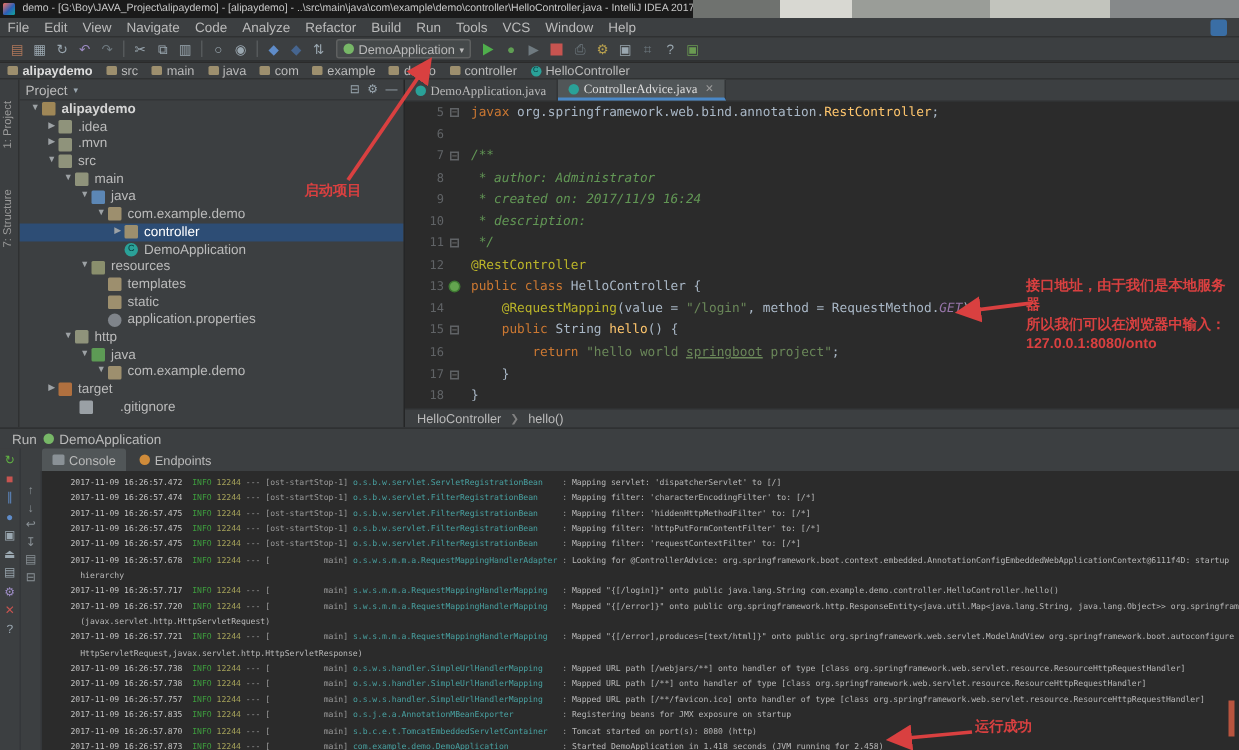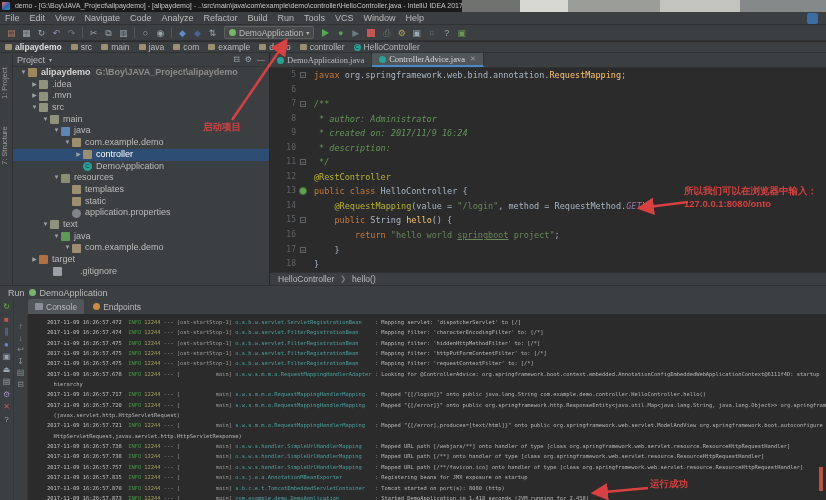--- a/index.html
+++ b/index.html
@@ -240,21 +240,20 @@
           <span>⊟</span>
           <span>⚙</span>
           <span>—</span>
         </span>
     </div>
     <div class="tree" id="tree">
         <div class="tree-row b" style="padding-left: 6px;">
           <span class="tr-arrow">▼</span>
           <span class="tr-icon ic-project"></span>
           <span>alipaydemo</span>
-          <span class="tr-suffix">G:\Boy\JAVA_Project\alipaydemo</span>
         </div>
         <div class="tree-row" style="padding-left: 17px;">
           <span class="tr-arrow">▶</span>
           <span class="tr-icon ic-folder"></span>
           <span>.idea</span>
         </div>
         <div class="tree-row" style="padding-left: 17px;">
           <span class="tr-arrow">▶</span>
           <span class="tr-icon ic-folder"></span>
           <span>.mvn</span>
@@ -305,21 +304,21 @@
           <span>static</span>
         </div>
         <div class="tree-row" style="padding-left: 50px;">
           <span class="tr-arrow"></span>
           <span class="tr-icon ic-prop"></span>
           <span>application.properties</span>
         </div>
         <div class="tree-row" style="padding-left: 28px;">
           <span class="tr-arrow">▼</span>
           <span class="tr-icon ic-folder"></span>
-          <span>text</span>
+          <span>http</span>
         </div>
         <div class="tree-row" style="padding-left: 39px;">
           <span class="tr-arrow">▼</span>
           <span class="tr-icon ic-testsrc"></span>
           <span>java</span>
         </div>
         <div class="tree-row" style="padding-left: 50px;">
           <span class="tr-arrow">▼</span>
           <span class="tr-icon ic-pkg"></span>
           <span>com.example.demo</span>
@@ -343,21 +342,21 @@
           <span class="cls"></span>
           <span>DemoApplication.java</span>
         </div>
         <div class="tab active">
           <span class="cls"></span>
           <span>ControllerAdvice.java</span>
           <span class="x">✕</span>
         </div>
       </div>
     <div class="code" id="code">
-        <div class="code-line"><span class="ln">5</span><span class="gut"><span class="fold">–</span></span><span class="ct"><span class="kw">javax</span><span class="pl"> org.springframework.web.bind.annotation.</span><span class="cr">RequestMapping</span><span class="pl">;</span></span></div>
+        <div class="code-line"><span class="ln">5</span><span class="gut"><span class="fold">–</span></span><span class="ct"><span class="kw">javax</span><span class="pl"> org.springframework.web.bind.annotation.</span><span class="cr">RestController</span><span class="pl">;</span></span></div>
         <div class="code-line"><span class="ln">6</span><span class="gut"></span><span class="ct"></span></div>
         <div class="code-line"><span class="ln">7</span><span class="gut"><span class="fold">–</span></span><span class="ct"><span class="cm">/**</span></span></div>
         <div class="code-line"><span class="ln">8</span><span class="gut"></span><span class="ct"><span class="cm"> * author: Administrator</span></span></div>
         <div class="code-line"><span class="ln">9</span><span class="gut"></span><span class="ct"><span class="cm"> * created on: 2017/11/9 16:24</span></span></div>
         <div class="code-line"><span class="ln">10</span><span class="gut"></span><span class="ct"><span class="cm"> * description:</span></span></div>
         <div class="code-line"><span class="ln">11</span><span class="gut"><span class="fold">–</span></span><span class="ct"><span class="cm"> */</span></span></div>
         <div class="code-line"><span class="ln">12</span><span class="gut"></span><span class="ct"><span class="an">@RestController</span></span></div>
         <div class="code-line"><span class="ln">13</span><span class="gut"><span class="bean"></span></span><span class="ct"><span class="kw">public class </span><span class="pl">HelloController</span><span class="pl"> {</span></span></div>
         <div class="code-line"><span class="ln">14</span><span class="gut"></span><span class="ct"><span class="pl">    </span><span class="an">@RequestMapping</span><span class="pl">(value = </span><span class="st">"/login"</span><span class="pl">, method = RequestMethod.</span><span class="sf">GET</span><span class="pl">)</span></span></div>
         <div class="code-line"><span class="ln">15</span><span class="gut"><span class="fold">–</span></span><span class="ct"><span class="pl">    </span><span class="kw">public</span><span class="pl"> String </span><span class="mt">hello</span><span class="pl">() {</span></span></div>
@@ -426,20 +425,21 @@
         <div class="cline"><span class="t">2017-11-09 16:26:57.738  </span><span class="info">INFO</span><span class="pid"> 12244</span><span class="d"> --- </span><span class="th">[           main] </span><span class="lg">o.s.w.s.handler.SimpleUrlHandlerMapping</span><span class="d">    : </span><span class="m">Mapped URL path [/**] onto handler of type [class org.springframework.web.servlet.resource.ResourceHttpRequestHandler]</span></div>
         <div class="cline"><span class="t">2017-11-09 16:26:57.757  </span><span class="info">INFO</span><span class="pid"> 12244</span><span class="d"> --- </span><span class="th">[           main] </span><span class="lg">o.s.w.s.handler.SimpleUrlHandlerMapping</span><span class="d">    : </span><span class="m">Mapped URL path [/**/favicon.ico] onto handler of type [class org.springframework.web.servlet.resource.ResourceHttpRequestHandler]</span></div>
         <div class="cline"><span class="t">2017-11-09 16:26:57.835  </span><span class="info">INFO</span><span class="pid"> 12244</span><span class="d"> --- </span><span class="th">[           main] </span><span class="lg">o.s.j.e.a.AnnotationMBeanExporter</span><span class="d">          : </span><span class="m">Registering beans for JMX exposure on startup</span></div>
         <div class="cline"><span class="t">2017-11-09 16:26:57.870  </span><span class="info">INFO</span><span class="pid"> 12244</span><span class="d"> --- </span><span class="th">[           main] </span><span class="lg">s.b.c.e.t.TomcatEmbeddedServletContainer</span><span class="d">   : </span><span class="m">Tomcat started on port(s): 8080 (http)</span></div>
         <div class="cline"><span class="t">2017-11-09 16:26:57.873  </span><span class="info">INFO</span><span class="pid"> 12244</span><span class="d"> --- </span><span class="th">[           main] </span><span class="lg">com.example.demo.DemoApplication</span><span class="d">           : </span><span class="m">Started DemoApplication in 1.418 seconds (JVM running for 2.458)</span></div>
       </div>
   </div>
 
   <div class="annot" id="annot-start">启动项目</div>
   <div class="annot" id="annot-api">
+      <div>接口地址，由于我们是本地服务器</div>
       <div>所以我们可以在浏览器中输入：</div>
       <div>127.0.0.1:8080/onto</div>
     </div>
   <div class="annot" id="annot-success">运行成功</div>
 
   <svg class="arrows" viewBox="0 0 826 500">
     <defs>
       <marker id="ah" viewBox="0 0 10 10" refX="8" refY="5" markerWidth="7" markerHeight="7" orient="auto-start-reverse">
         <path d="M0,0 L10,5 L0,10 z" fill="#d94040"></path>
       </marker>

